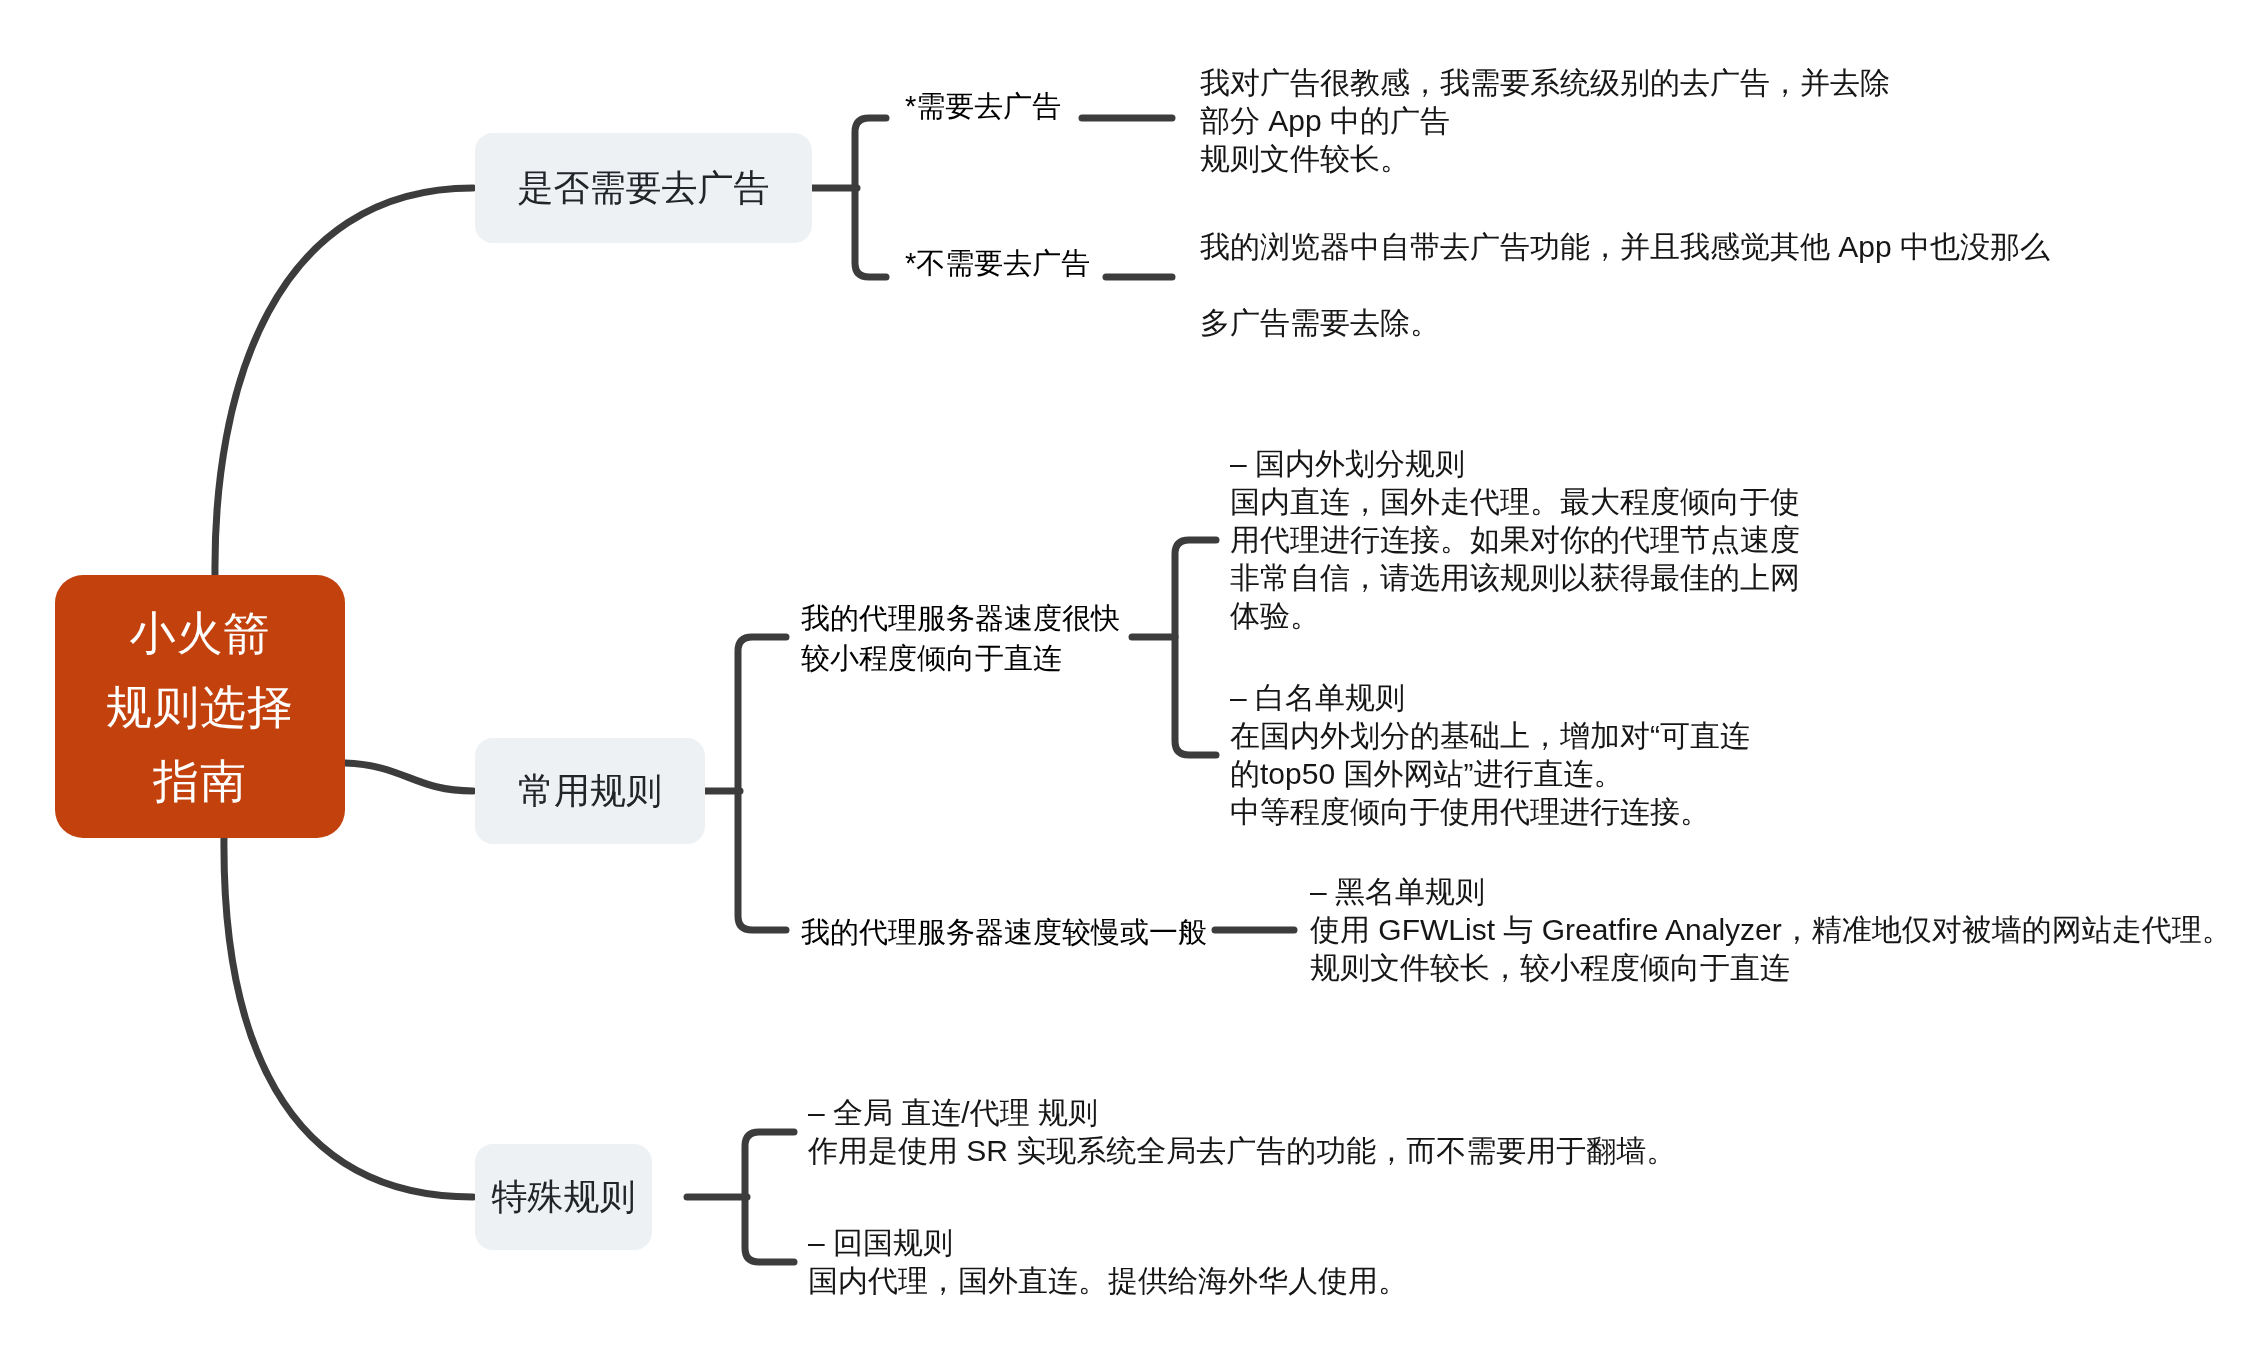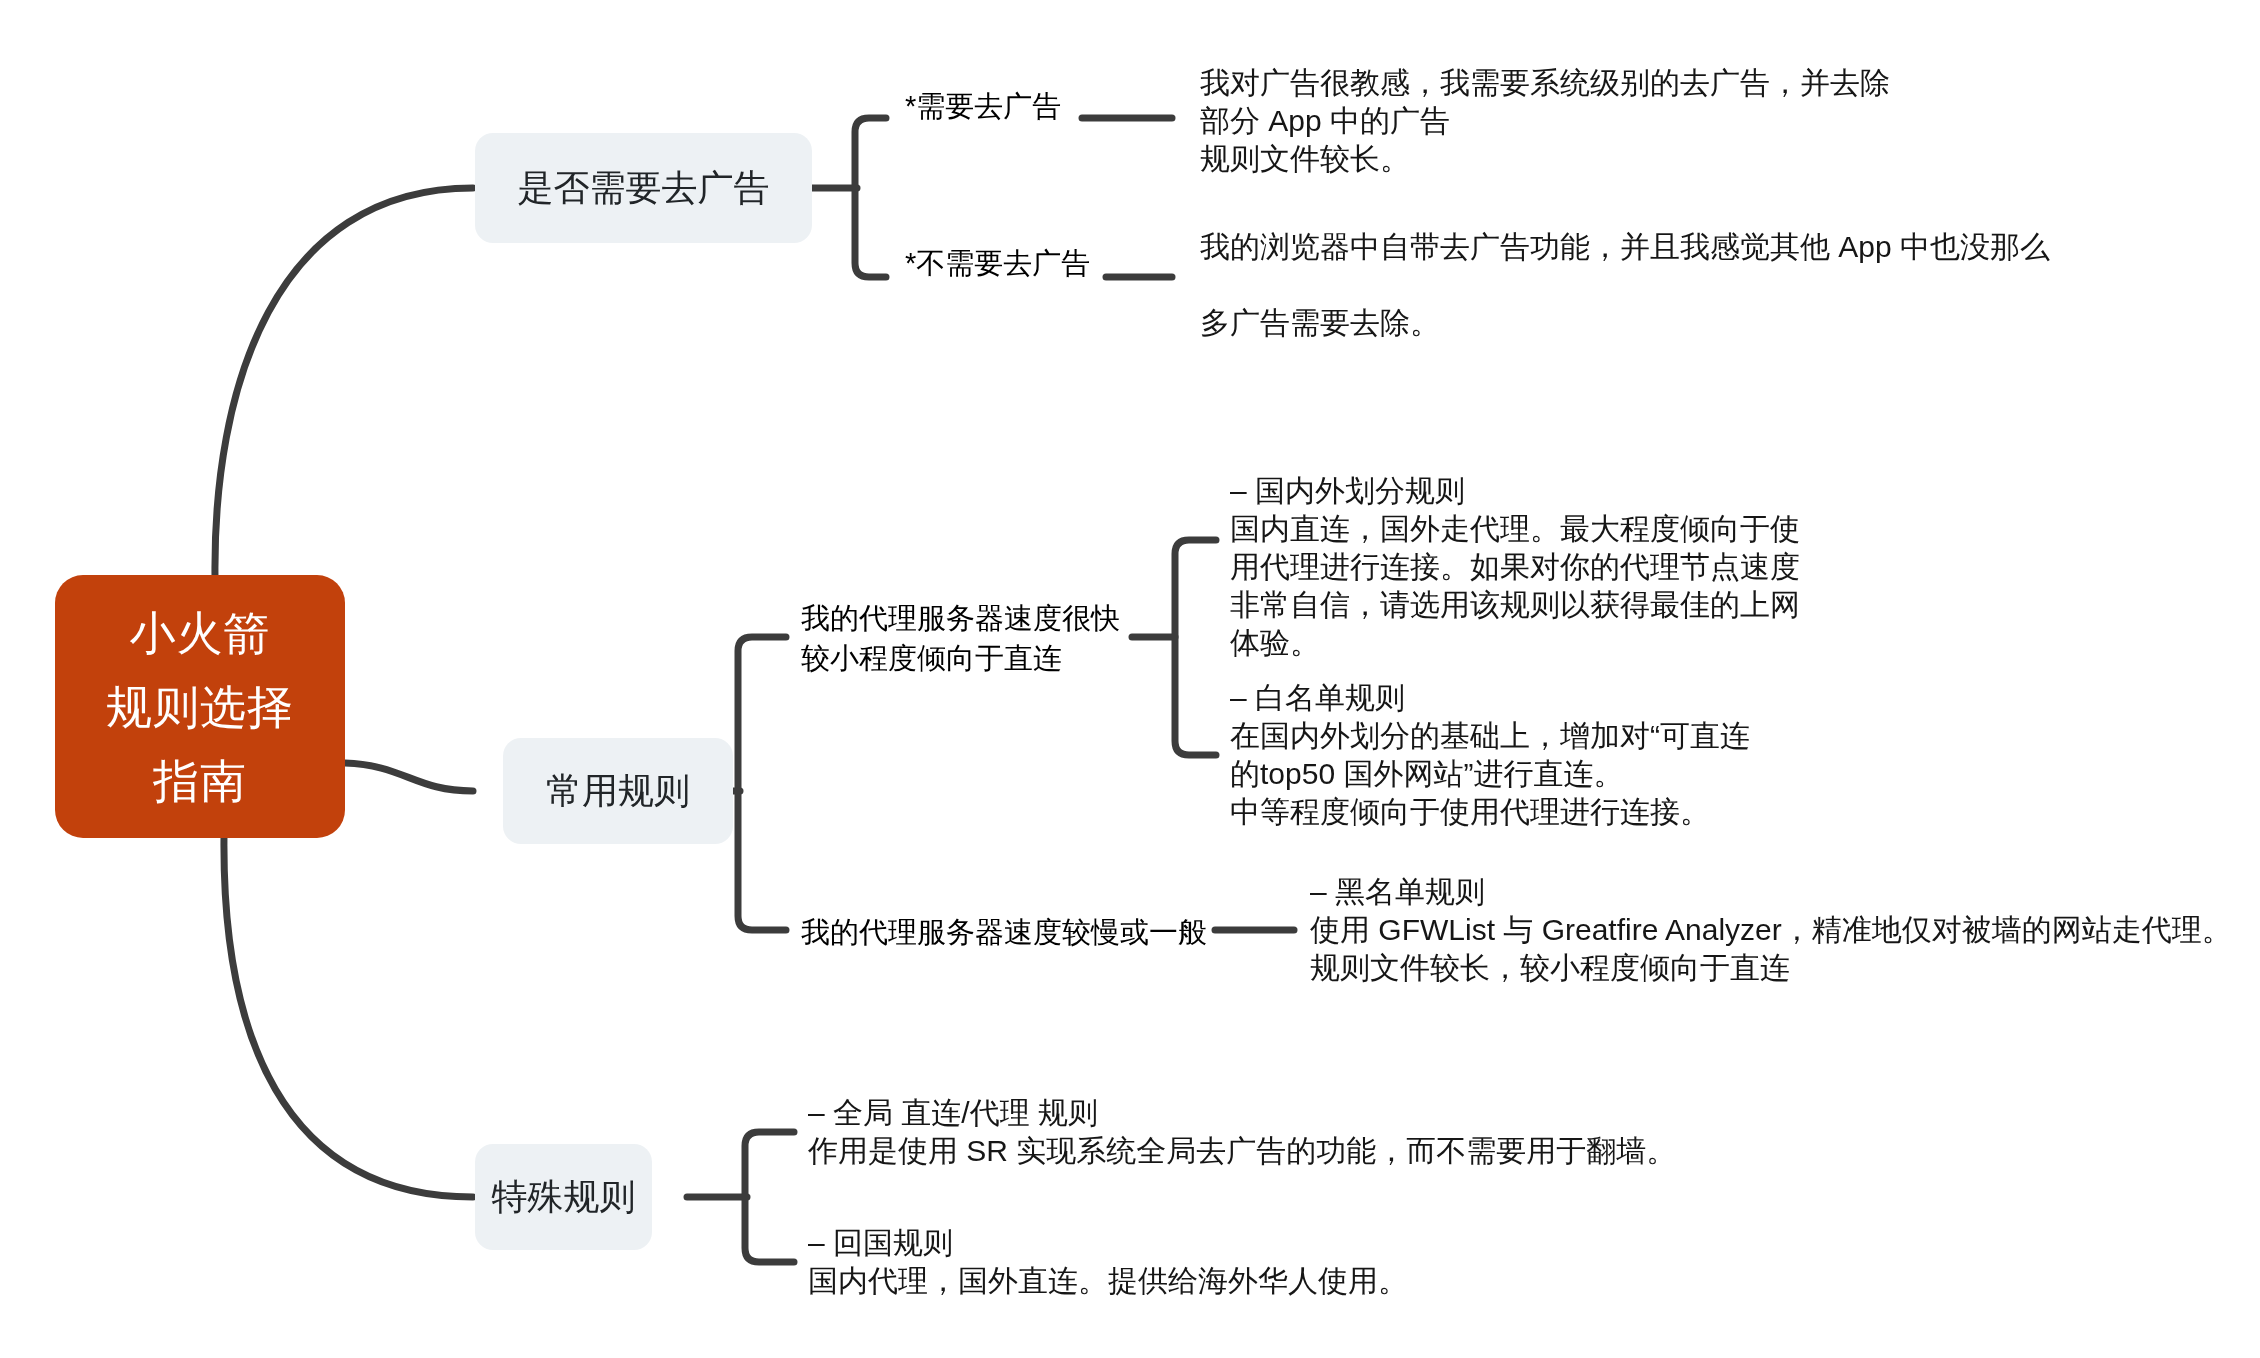--- a/index.html
+++ b/index.html
@@ -73,40 +73,40 @@
     <path d="M 687 1197 L 747 1197"></path>
     <path d="M 794 1132 L 759 1132 Q 745 1132 745 1146 L 745 1248 Q 745 1262 759 1262 L 794 1262"></path>
   </svg>
 
   <div class="node root-node" style="left:55px;top:575px;width:290px;height:263px;">小火箭
 规则选择
 指南</div>
 
   <div class="node branch-node" style="left:475px;top:133px;width:337px;height:110px;">是否需要去广告</div>
 
-  <div class="node branch-node" style="left:475px;top:738px;width:230px;height:106px;margin-left:28px;">常用规则</div>
+  <div class="node branch-node" style="left:475px;top:738px;width:230px;height:106px;">常用规则</div>
 
   <div class="node branch-node" style="left:475px;top:1144px;width:177px;height:106px;">特殊规则</div>
 
   <div class="subtopic" style="left:905px;top:86px;">*需要去广告</div>
 
   <div class="note" style="left:1200px;top:64px;">我对广告很教感，我需要系统级别的去广告，并去除
 部分 App 中的广告
 规则文件较长。</div>
 
   <div class="subtopic" style="left:905px;top:243px;">*不需要去广告</div>
 
   <div class="note" style="left:1200px;top:228px;">我的浏览器中自带去广告功能，并且我感觉其他 App 中也没那么
 
 多广告需要去除。</div>
 
   <div class="subtopic" style="left:801px;top:598px;">我的代理服务器速度很快
 较小程度倾向于直连</div>
 
-  <div class="note" style="left:1230px;top:445px;margin-top:27px;">– 国内外划分规则
+  <div class="note" style="left:1230px;top:445px;">– 国内外划分规则
 国内直连，国外走代理。最大程度倾向于使
 用代理进行连接。如果对你的代理节点速度
 非常自信，请选用该规则以获得最佳的上网
 体验。</div>
 
   <div class="note" style="left:1230px;top:679px;">– 白名单规则
 在国内外划分的基础上，增加对“可直连
 的top50 国外网站”进行直连。
 中等程度倾向于使用代理进行连接。</div>
 

